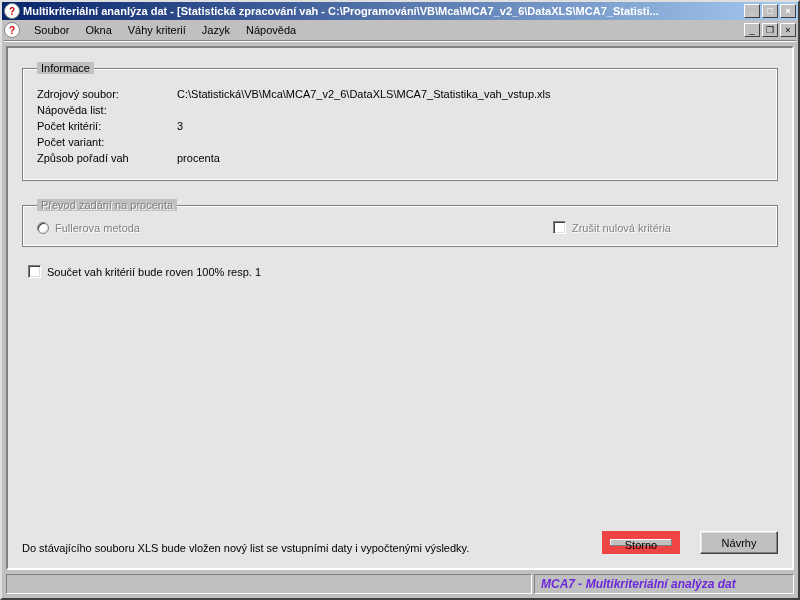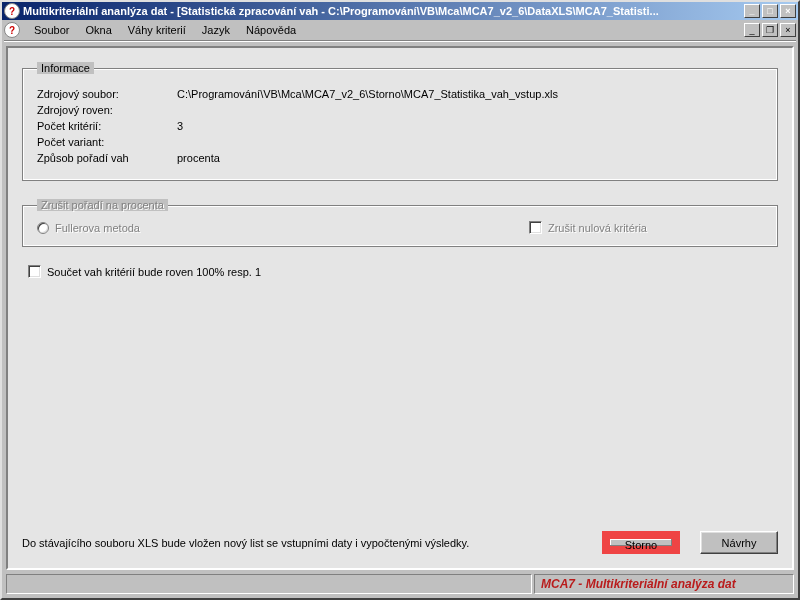--- a/index.html
+++ b/index.html
@@ -106,21 +106,21 @@
   }
   .check-box {
     width:13px;height:13px;background:#fff;
     border:1px solid;border-color:#808080 #fff #fff #808080;
     box-shadow: inset 1px 1px 0 #404040, inset -1px -1px 0 #dfdfdf;
   }
   .disabled-text { color:#808080; text-shadow:1px 1px 0 #fff; }
   .sum-row { margin:4px 0 0 6px; }
   .bottom-area {
     position:absolute;left:14px;right:14px;bottom:14px;
-    display:flex;align-items:center;gap:20px;
+    display:flex;align-items:flex-end;gap:20px;
   }
   .bottom-note { flex:1; }
   .btn {
     min-width:78px;height:23px;
     background:#c0c0c0;
     border:1px solid;border-color:#fff #404040 #404040 #fff;
     box-shadow: inset -1px -1px 0 #808080, inset 1px 1px 0 #dfdfdf;
     font-size:11px;cursor:default;
     padding:0 10px;
   }
@@ -133,21 +133,21 @@
     display:flex;
   }
   .status-pane {
     border:1px solid;border-color:#808080 #fff #fff #808080;
     background:#c0c0c0;
   }
   .status-left { flex:1; }
   .status-right {
     width:260px;margin-left:2px;
     display:flex;align-items:center;justify-content:flex-start;
-    color:#b91c1c;font-style:italic;font-weight:bold;
+    color:#6d28d9;font-style:italic;font-weight:bold;
     padding:0 6px;font-size:12px;
     font-family:"Verdana","Tahoma",sans-serif;
     white-space:nowrap;
   }
 </style>
 </head>
 <body>
 
 <div class="outer-window">
 
@@ -177,47 +177,47 @@
   </div>
 
   <div class="divider"></div>
 
   <div class="client">
 
     <fieldset class="group">
       <legend>Informace</legend>
       <div class="info-row">
         <div class="info-label">Zdrojový soubor:</div>
-        <div class="info-value">C:\Programování\VB\Mca\MCA7_v2_6\Storno\MCA7_Statistika_vah_vstup.xls</div>
-      </div>
-      <div class="info-row">
-        <div class="info-label">Zdrojový roven:</div>
+        <div class="info-value">C:\Statistická\VB\Mca\MCA7_v2_6\DataXLS\MCA7_Statistika_vah_vstup.xls</div>
+      </div>
+      <div class="info-row">
+        <div class="info-label">Nápověda list:</div>
       </div>
       <div class="info-row">
         <div class="info-label">Počet kritérií:</div>
         <div class="info-value">3</div>
       </div>
       <div class="info-row">
         <div class="info-label">Počet variant:</div>
       </div>
       <div class="info-row">
         <div class="info-label">Způsob pořadí vah</div>
         <div class="info-value">procenta</div>
       </div>
     </fieldset>
 
     <fieldset class="group disabled">
-      <legend class="disabled-text">Zrušit pořadí na procenta</legend>
+      <legend class="disabled-text">Převod zadání na procenta</legend>
       <div class="convert-row">
         <div class="radio-ctrl" style="">
           <span class="radio-dot"></span>
           <span class="disabled-text">Fullerova metoda</span>
         </div>
         <div style="flex:1"></div>
-        <div class="check-ctrl" style="margin-right:116px;">
+        <div class="check-ctrl" style="margin-right:92px;">
           <span class="check-box"></span>
           <span class="disabled-text">Zrušit nulová kritéria</span>
         </div>
       </div>
     </fieldset>
 
     <div class="sum-row">
       <div class="check-ctrl">
         <span class="check-box"></span>
         <span>Součet vah  kritérií bude roven 100% resp. 1</span>

